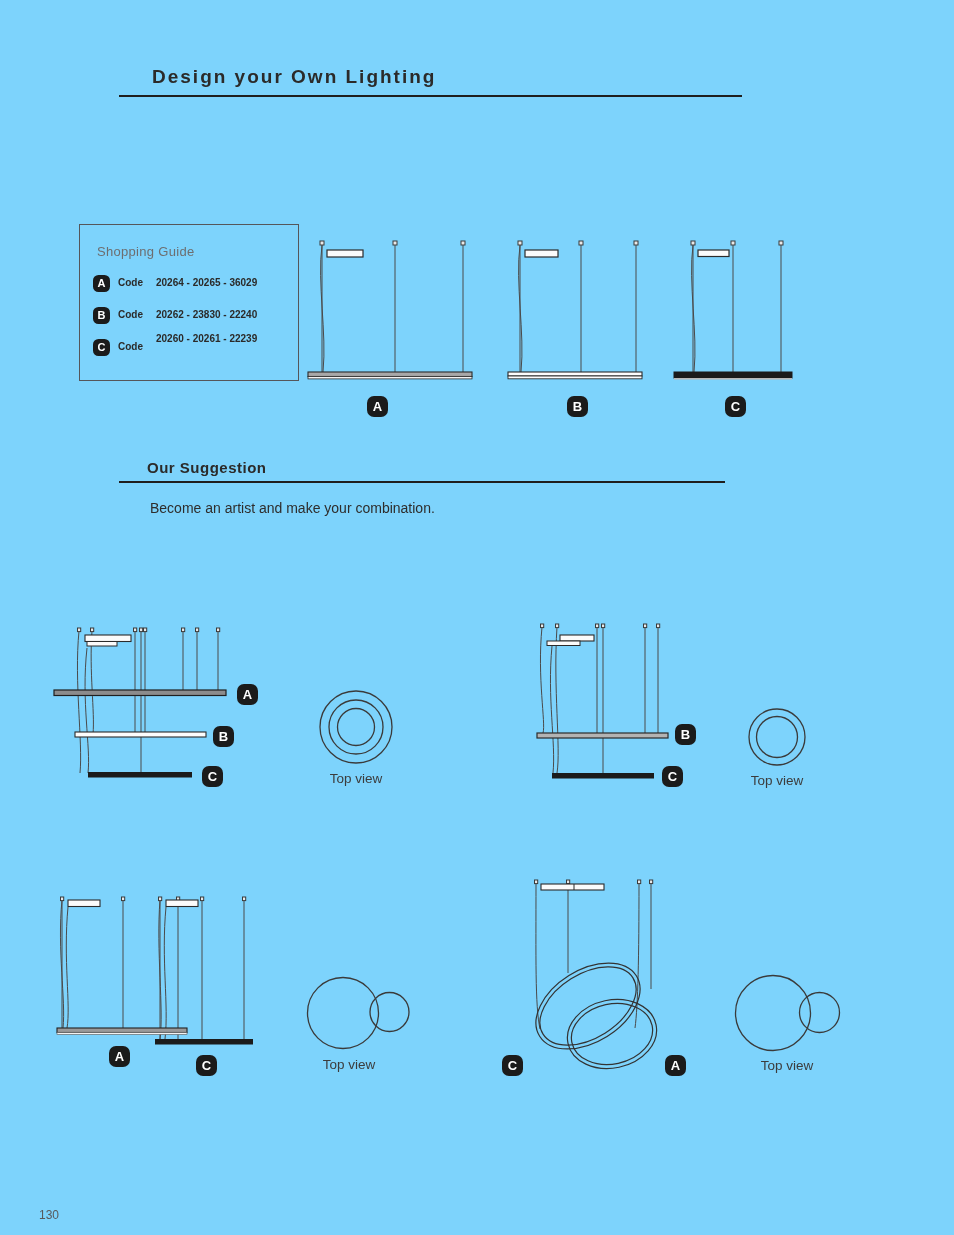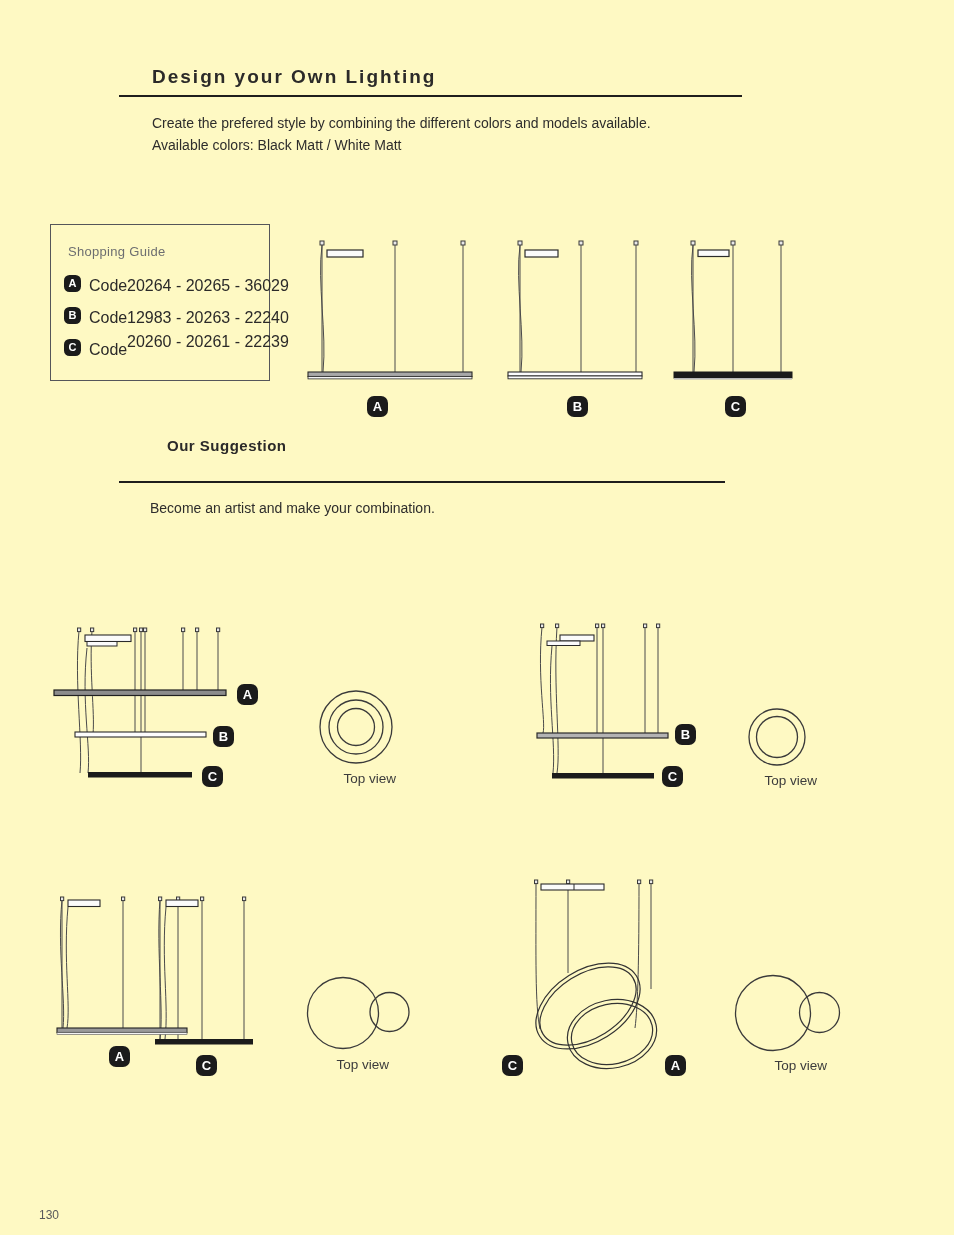--- a/index.html
+++ b/index.html
@@ -4,21 +4,21 @@
 <style>
   html,body{margin:0;padding:0;}
   body{
     font-family:"Liberation Sans", sans-serif;
     background:#d8d8d8;
   }
   .page{
     position:relative;
     width:954px;
     height:1235px;
-    background:#fef9c3;
+    background:#7dd3fc;
     overflow:hidden;
     color:#2e2d2c;
   }
   .abs{position:absolute;}
   .page-title{
     font-size:19px;
     font-weight:bold;
     letter-spacing:2px;
     color:#2b2a29;
     white-space:nowrap;
@@ -37,29 +37,30 @@
     font-size:15px;
     font-weight:bold;
     letter-spacing:0.5px;
     color:#2b2a29;
     white-space:nowrap;
   }
   .sg-box{
     width:218px;
     height:155px;
     border:1.5px solid #55565a;
+    margin-left:29px;
   }
   .sg-title{
     font-size:13px;
     color:#6d6e70;
     letter-spacing:0.3px;
   }
   .sg-row-text{
-    font-size:16px;
-    font-weight:normal;
+    font-size:10px;
+    font-weight:bold;
     color:#2b2a29;
     white-space:nowrap;
   }
   .badge{
     background:#1b1b1b;
     color:#ffffff;
     font-weight:bold;
     display:flex;
     align-items:center;
     justify-content:center;
@@ -70,52 +71,48 @@
   }
   .sg-badge{
     width:17px;height:17px;
     border-radius:5.5px;
     font-size:11px;
     position:absolute;
   }
   .topview-label{
     font-size:13.5px;
     color:#3c3c3c;
-    text-align:right;
+    text-align:center;
     width:80px;
     white-space:nowrap;
   }
   .page-number{
     font-size:12px;
     color:#58595b;
   }
   svg{display:block;}
 </style>
 </head>
 <body>
 
 <div class="page">
 
   <div class="abs page-title" style="left:152px; top:66px;">Design your Own Lighting</div>
   <div class="abs rule" style="left:119px; top:95px; width:623px;"></div>
-  <div class="abs intro" style="left:152px; top:113px;">
-    <span>Create the prefered style by combining the different colors and models available.</span><br>
-    <span>Available colors: Black Matt / White Matt</span>
-  </div>
 
   <div class="abs sg-box" style="left:50px; top:224px;">
     <div class="abs sg-title" style="left:17px; top:19px;">Shopping Guide</div>
 
     <div class="badge sg-badge" style="left:13px; top:50px;">A</div>
     <div class="abs sg-row-text" style="left:38px; top:52px;">Code</div>
     <div class="abs sg-row-text" style="left:76px; top:52px;">20264 - 20265 - 36029</div>
 
     <div class="badge sg-badge" style="left:13px; top:82px;">B</div>
     <div class="abs sg-row-text" style="left:38px; top:84px;">Code</div>
-    <div class="abs sg-row-text" style="left:76px; top:84px;">12983 - 20263 - 22240</div>
+    <div class="abs sg-row-text" style="left:76px; top:84px;">20262 - 23830 - 22240</div>
 
     <div class="badge sg-badge" style="left:13px; top:114px;">C</div>
     <div class="abs sg-row-text" style="left:38px; top:116px;">Code</div>
     <div class="abs sg-row-text" style="left:76px; top:108px;">20260 - 20261 - 22239</div>
   </div>
 
   <svg class="abs" style="left:305px; top:238px;" width="170" height="146" viewBox="0 0 170 146">
     <rect x="15" y="3" width="4" height="4" fill="#e9e9e9" stroke="#3a3a3a" stroke-width="1"></rect>
     <rect x="88" y="3" width="4" height="4" fill="#e9e9e9" stroke="#3a3a3a" stroke-width="1"></rect>
     <rect x="156" y="3" width="4" height="4" fill="#e9e9e9" stroke="#3a3a3a" stroke-width="1"></rect>
@@ -151,21 +148,21 @@
     <line x1="109" y1="7" x2="109" y2="134" stroke="#4a4a4a" stroke-width="1"></line>
     <rect x="26" y="12" width="31" height="6.5" fill="#fbfbfb" stroke="#2b2b2b" stroke-width="1.2"></rect>
     <rect x="2" y="134" width="118" height="6" fill="#1b1b1b" stroke="#1b1b1b"></rect>
     <rect x="2" y="140" width="118" height="1.6" fill="#b9b9b9"></rect>
   </svg>
 
   <div class="badge abs" style="left:367px; top:396px;">A</div>
   <div class="badge abs" style="left:567px; top:396px;">B</div>
   <div class="badge abs" style="left:725px; top:396px;">C</div>
 
-  <div class="abs section-title" style="left:147px; top:437px;margin-left:20px;">Our Suggestion</div>
+  <div class="abs section-title" style="left:147px; top:459px;">Our Suggestion</div>
   <div class="abs rule" style="left:119px; top:481px; width:606px;"></div>
   <div class="abs suggestion-text" style="left:150px; top:498px;">
     <span>Become an artist and make your combination.</span><br>
   </div>
 
   <svg class="abs" style="left:48px; top:622px;" width="218" height="168" viewBox="0 0 218 168">
     <g fill="#e9e9e9" stroke="#3a3a3a" stroke-width="1">
       <rect x="29.5" y="6" width="3.2" height="3.6"></rect>
         <rect x="42.5" y="6" width="3.2" height="3.6"></rect>
       <rect x="85.5" y="6" width="3.2" height="3.6"></rect>

